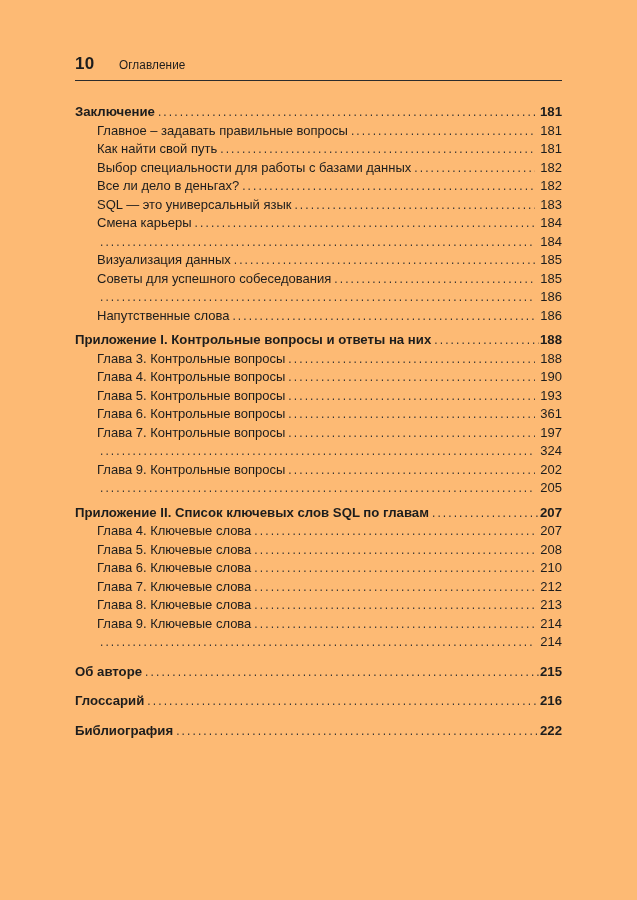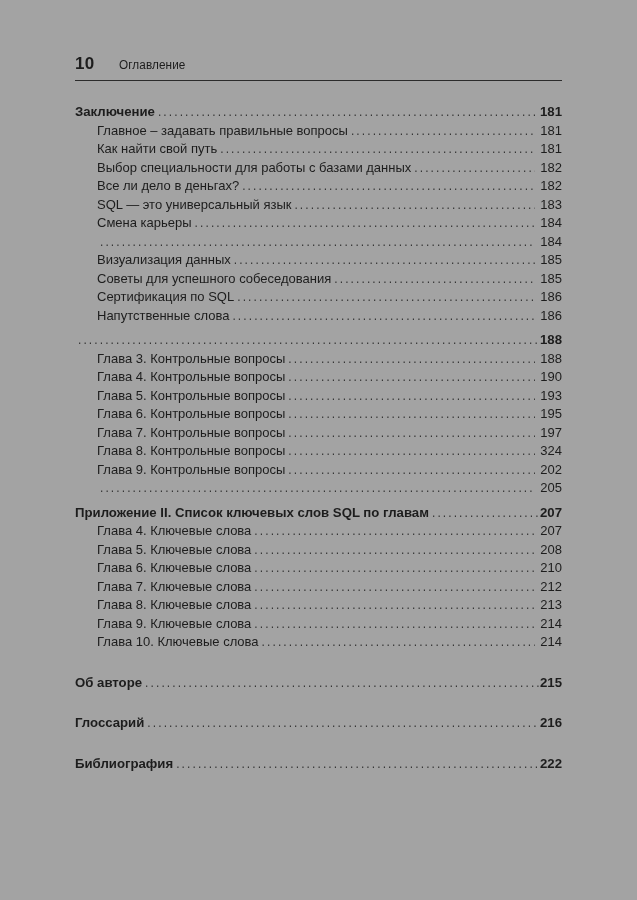--- a/index.html
+++ b/index.html
@@ -12,21 +12,21 @@
     height: 900px;
     position: relative;
     overflow: hidden;
     font-family: "Liberation Sans", sans-serif;
     color: #1d1d1d;
     -webkit-font-smoothing: antialiased;
   }
   .page {
     position: absolute;
     inset: 0;
-    background: #a3a3a3;
+    background: #fdba74;
   }
   
   .header {
     position: absolute;
     top: 54px;
     left: 75px;
     right: 75px;
   }
   .header-row {
     display: flex;
@@ -51,21 +51,21 @@
   }
   
   .toc {
     position: absolute;
     top: 103px;
     left: 75px;
     right: 75px;
   }
   .section { margin-top: 6px; }
   .section:first-child { margin-top: 0; }
-  .section.standalone { margin-top: 22px; }
+  .section.standalone { margin-top: 11px; }
   .row {
     display: flex;
     align-items: baseline;
     font-size: 13px;
     line-height: 17.5px;
   }
   .row .t { white-space: nowrap; text-align: center; }
   .row .p { white-space: nowrap; }
   .row .dots {
     flex: 1;
@@ -159,34 +159,34 @@
       <span class="p">185</span>
     </div>
 
     <div class="row entry-row">
       <span class="t">Советы для успешного собеседования</span>
       <span class="dots">....................................................................................................................................................................................................................................................................</span>
       <span class="p">185</span>
     </div>
 
     <div class="row entry-row">
-      <span class="t">Сертификация по SQL</span>
       <span class="dots">....................................................................................................................................................................................................................................................................</span>
       <span class="p">186</span>
     </div>
 
     <div class="row entry-row">
       <span class="t">Напутственные слова</span>
       <span class="dots">....................................................................................................................................................................................................................................................................</span>
       <span class="p">186</span>
     </div>
   </div>
 
     <div class="section">
       <div class="row sec-row">
+        <span class="t">Приложение I. Контрольные вопросы и ответы на них</span>
         <span class="dots">....................................................................................................................................................................................................................................................................</span>
         <span class="p">188</span>
       </div>
 
     <div class="row entry-row">
       <span class="t">Глава 3. Контрольные вопросы</span>
       <span class="dots">....................................................................................................................................................................................................................................................................</span>
       <span class="p">188</span>
     </div>
 
@@ -198,31 +198,30 @@
 
     <div class="row entry-row">
       <span class="t">Глава 5. Контрольные вопросы</span>
       <span class="dots">....................................................................................................................................................................................................................................................................</span>
       <span class="p">193</span>
     </div>
 
     <div class="row entry-row">
       <span class="t">Глава 6. Контрольные вопросы</span>
       <span class="dots">....................................................................................................................................................................................................................................................................</span>
-      <span class="p">195</span>
+      <span class="p">361</span>
     </div>
 
     <div class="row entry-row">
       <span class="t">Глава 7. Контрольные вопросы</span>
       <span class="dots">....................................................................................................................................................................................................................................................................</span>
       <span class="p">197</span>
     </div>
 
     <div class="row entry-row">
-      <span class="t">Глава 8. Контрольные вопросы</span>
       <span class="dots">....................................................................................................................................................................................................................................................................</span>
       <span class="p">324</span>
     </div>
 
     <div class="row entry-row">
       <span class="t">Глава 9. Контрольные вопросы</span>
       <span class="dots">....................................................................................................................................................................................................................................................................</span>
       <span class="p">202</span>
     </div>
 
@@ -269,21 +268,20 @@
       <span class="p">213</span>
     </div>
 
     <div class="row entry-row">
       <span class="t">Глава 9. Ключевые слова</span>
       <span class="dots">....................................................................................................................................................................................................................................................................</span>
       <span class="p">214</span>
     </div>
 
     <div class="row entry-row">
-      <span class="t">Глава 10. Ключевые слова</span>
       <span class="dots">....................................................................................................................................................................................................................................................................</span>
       <span class="p">214</span>
     </div>
   </div>
 
     <div class="section standalone">
       <div class="row sec-row">
         <span class="t">Об авторе</span>
         <span class="dots">....................................................................................................................................................................................................................................................................</span>
         <span class="p">215</span>

